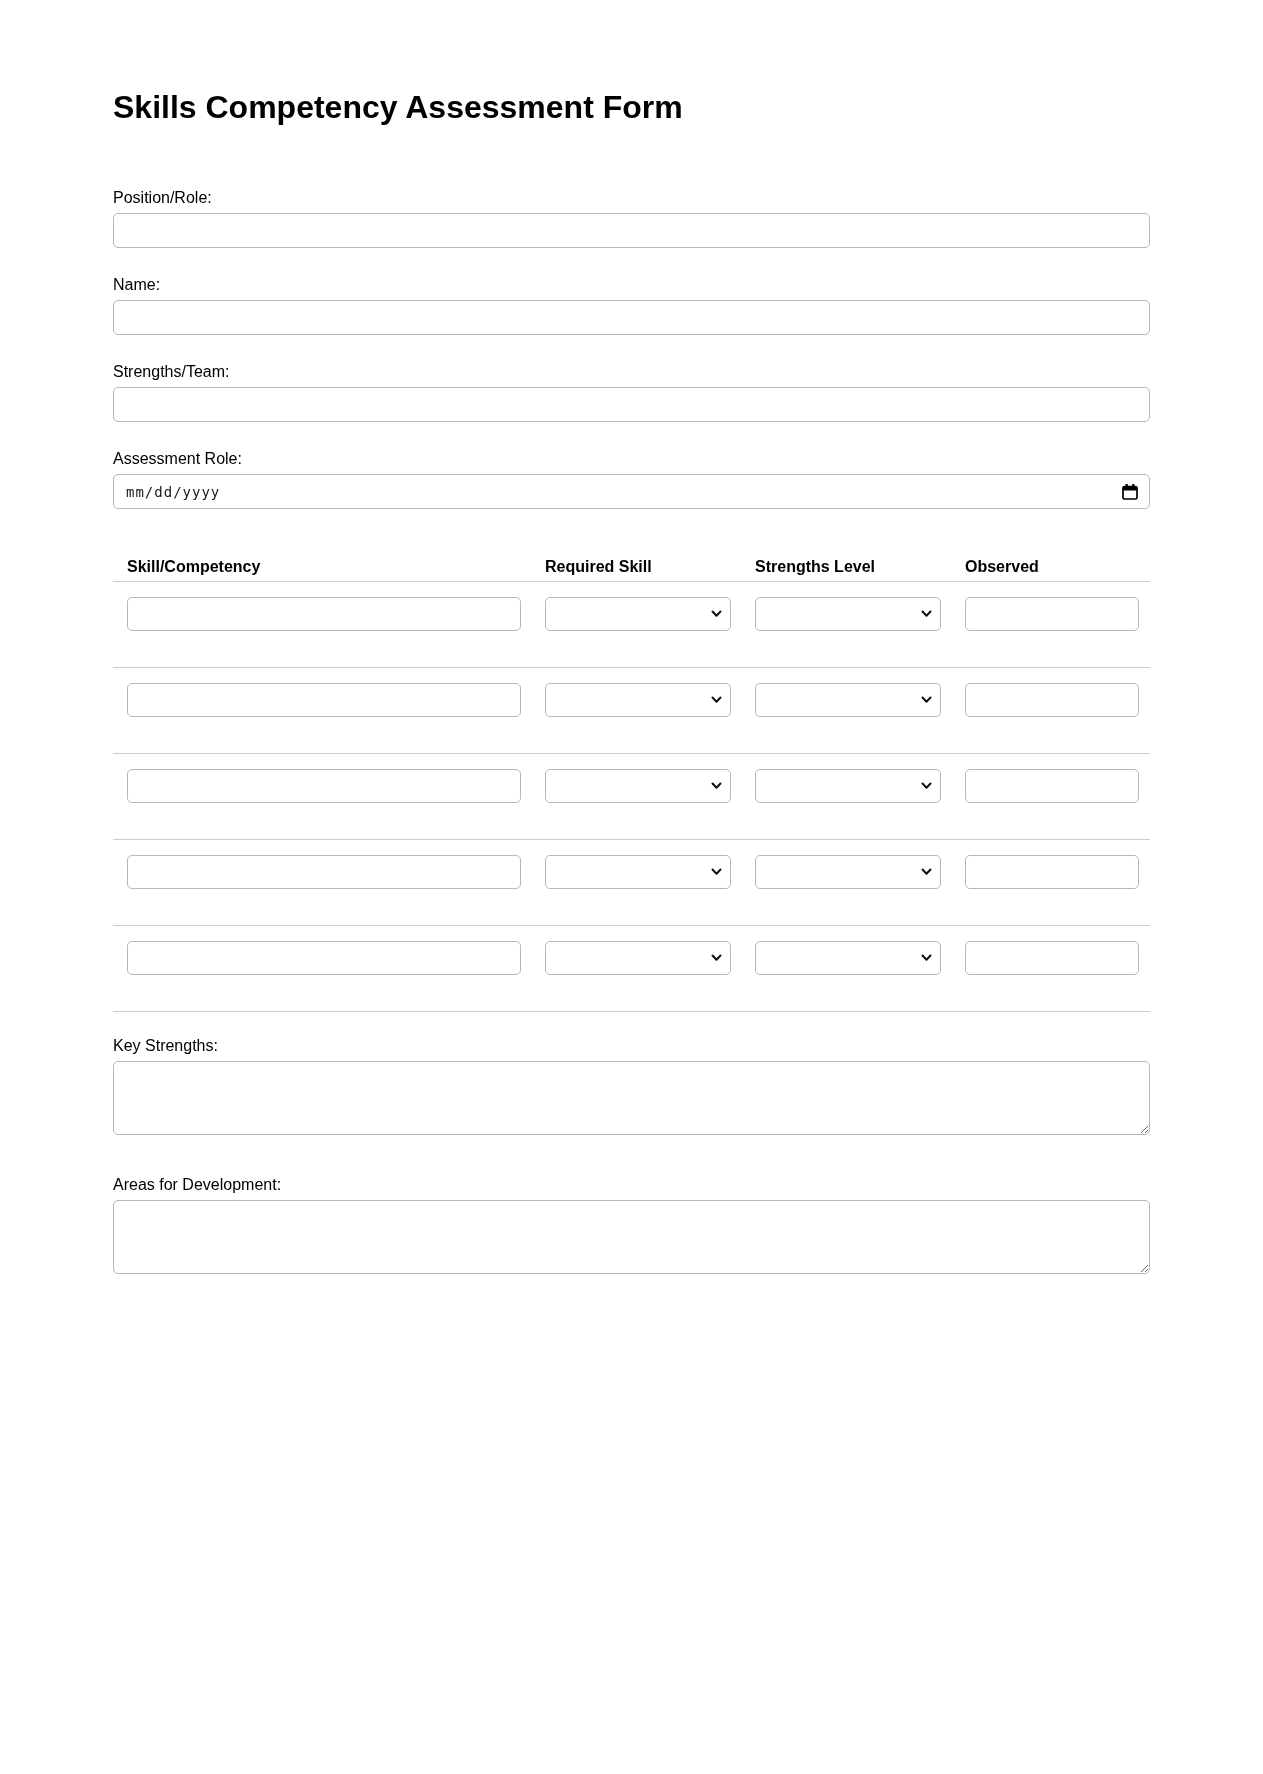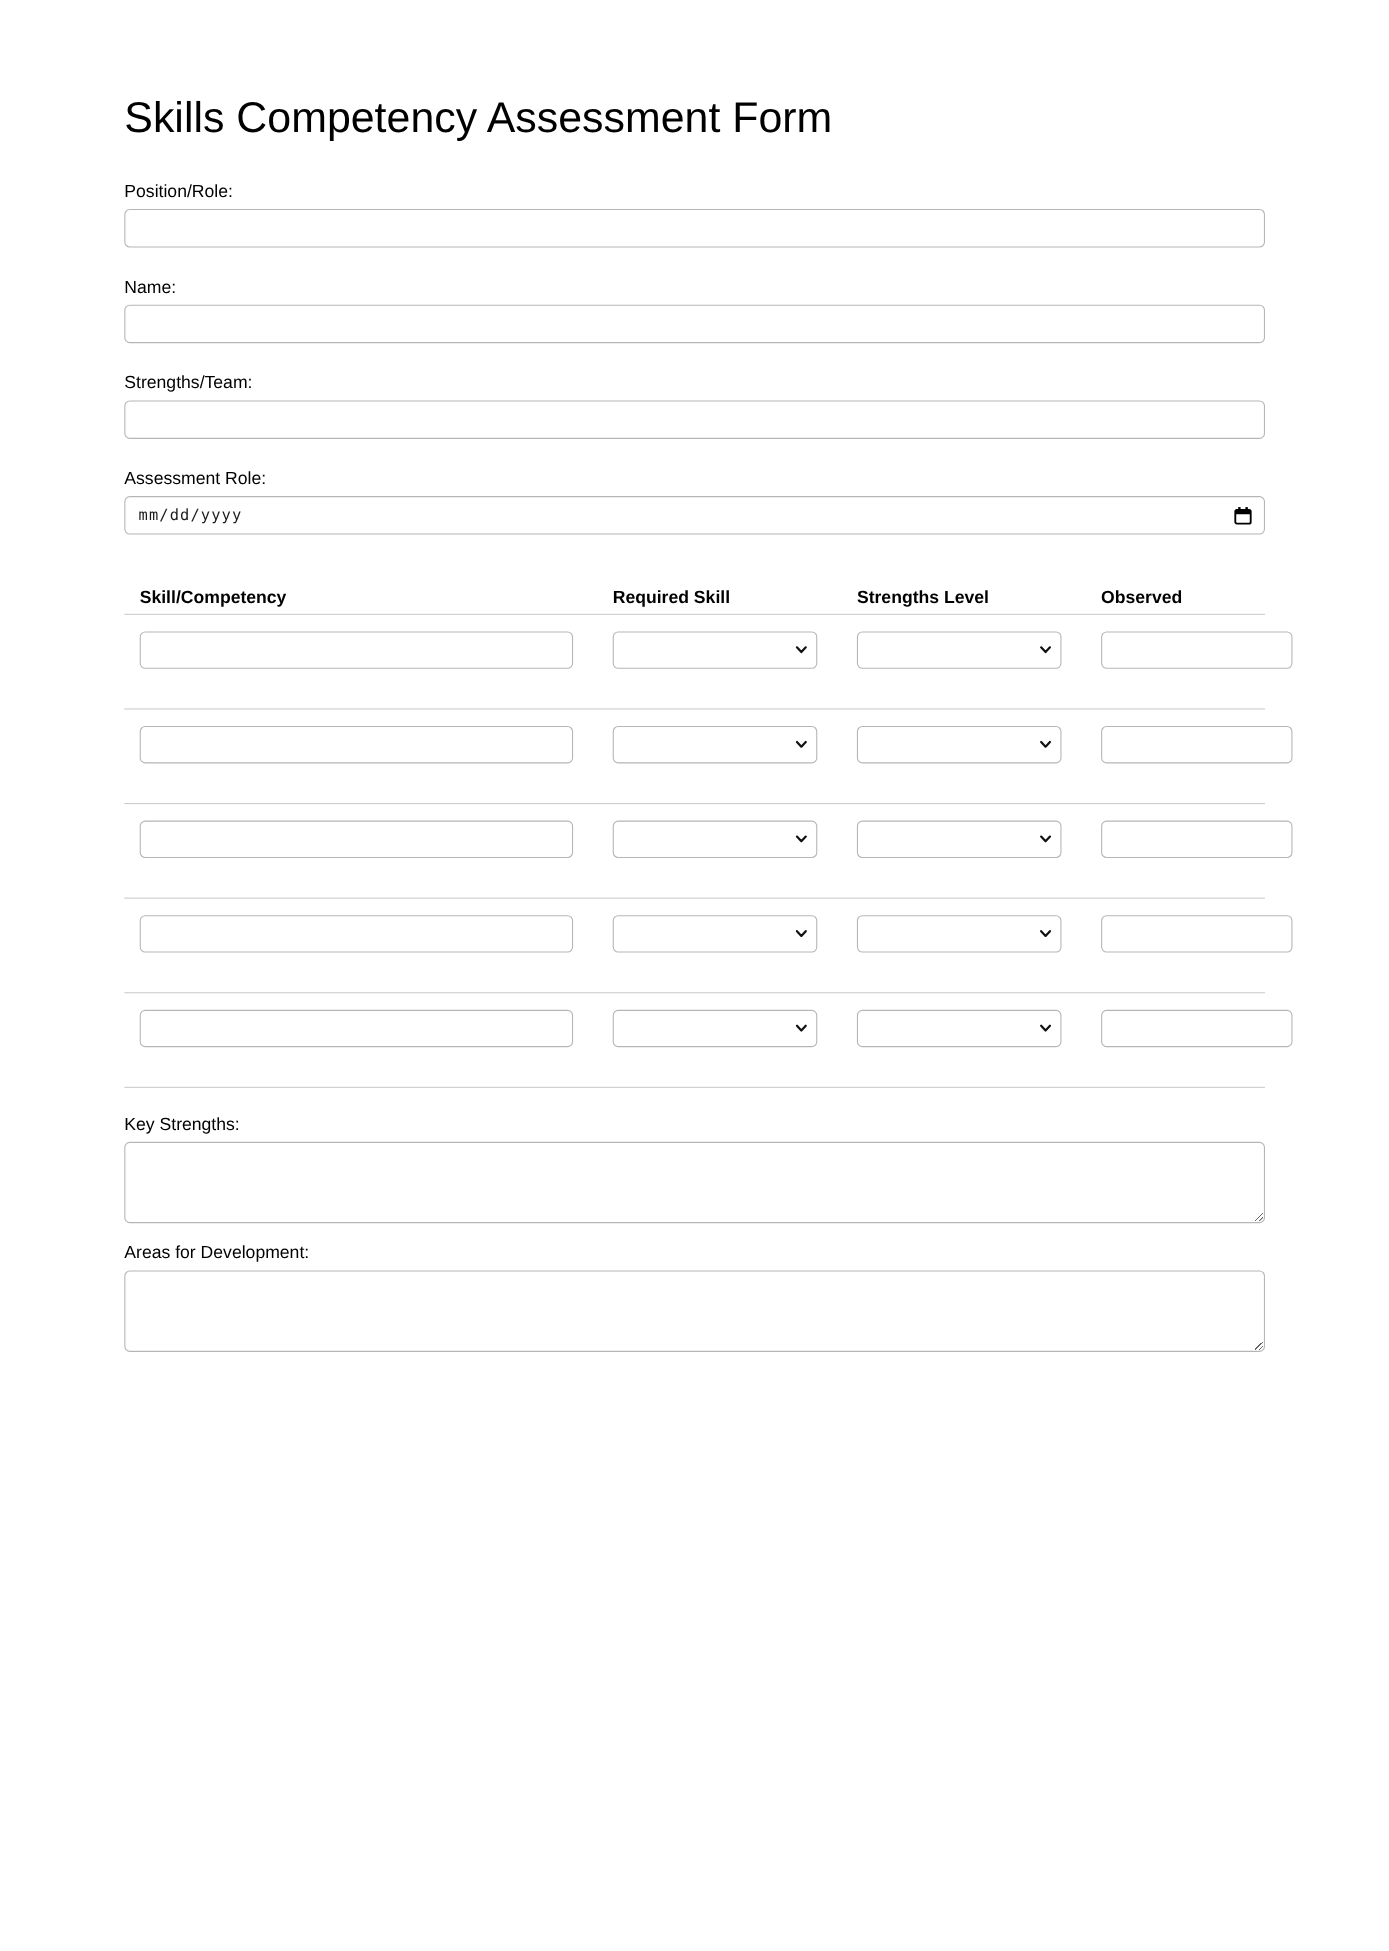--- a/index.html
+++ b/index.html
@@ -7,24 +7,24 @@
   body { font-family: "Liberation Sans", sans-serif; color: #000; }
 
   .page {
     width: 1263px;
     min-height: 1774px;
     padding: 89px 113px 40px 113px;
     background: #fff;
   }
 
   h1.title {
-    font-size: 39px;
+    font-size: 32px;
     line-height: 37px;
-    font-weight: normal;
-    margin: 0 0 39px 0;
+    font-weight: bold;
+    margin: 0 0 62px 0;
     color: #000;
   }
 
   .field { margin-bottom: 27px; }
   .field > label,
   .section > label {
     display: block;
     font-size: 16px;
     line-height: 19px;
     margin-bottom: 6px;
@@ -64,21 +64,21 @@
     letter-spacing: 1px;
     color: #1a1a1a;
   }
   .cal-btn { display: flex; align-items: center; cursor: pointer; }
 
   
   .skills-table { margin-top: 48px; }
   .thead, .trow {
     display: grid;
     grid-template-columns: 394px 186px 186px 174px;
-    column-gap: 36px;
+    column-gap: 24px;
     align-items: start;
   }
   .thead { padding: 0 11px 5px 14px; }
   .th { font-size: 16px; line-height: 19px; font-weight: bold; color: #000; }
   .trow {
     border-top: 1px solid #cccccc;
     padding: 15px 11px 36px 14px;
   }
   .skills-table { border-bottom: 1px solid #cccccc; }
 
@@ -111,21 +111,21 @@
     outline: none;
   }
   .select-wrap .chev {
     position: absolute;
     right: 9px;
     top: 50%;
     margin-top: -4px;
     pointer-events: none;
   }
 
-  .section { margin-top: 18px; }
+  .section { margin-top: 40px; }
   .section.first-after-table { margin-top: 24px; }
   .section textarea {
     display: block;
     width: 100%;
     height: 74px;
     border: 1px solid #b6b6b6;
     border-radius: 5px;
     padding: 8px 10px;
     font-size: 15px;
     font-family: "Liberation Sans", sans-serif;

